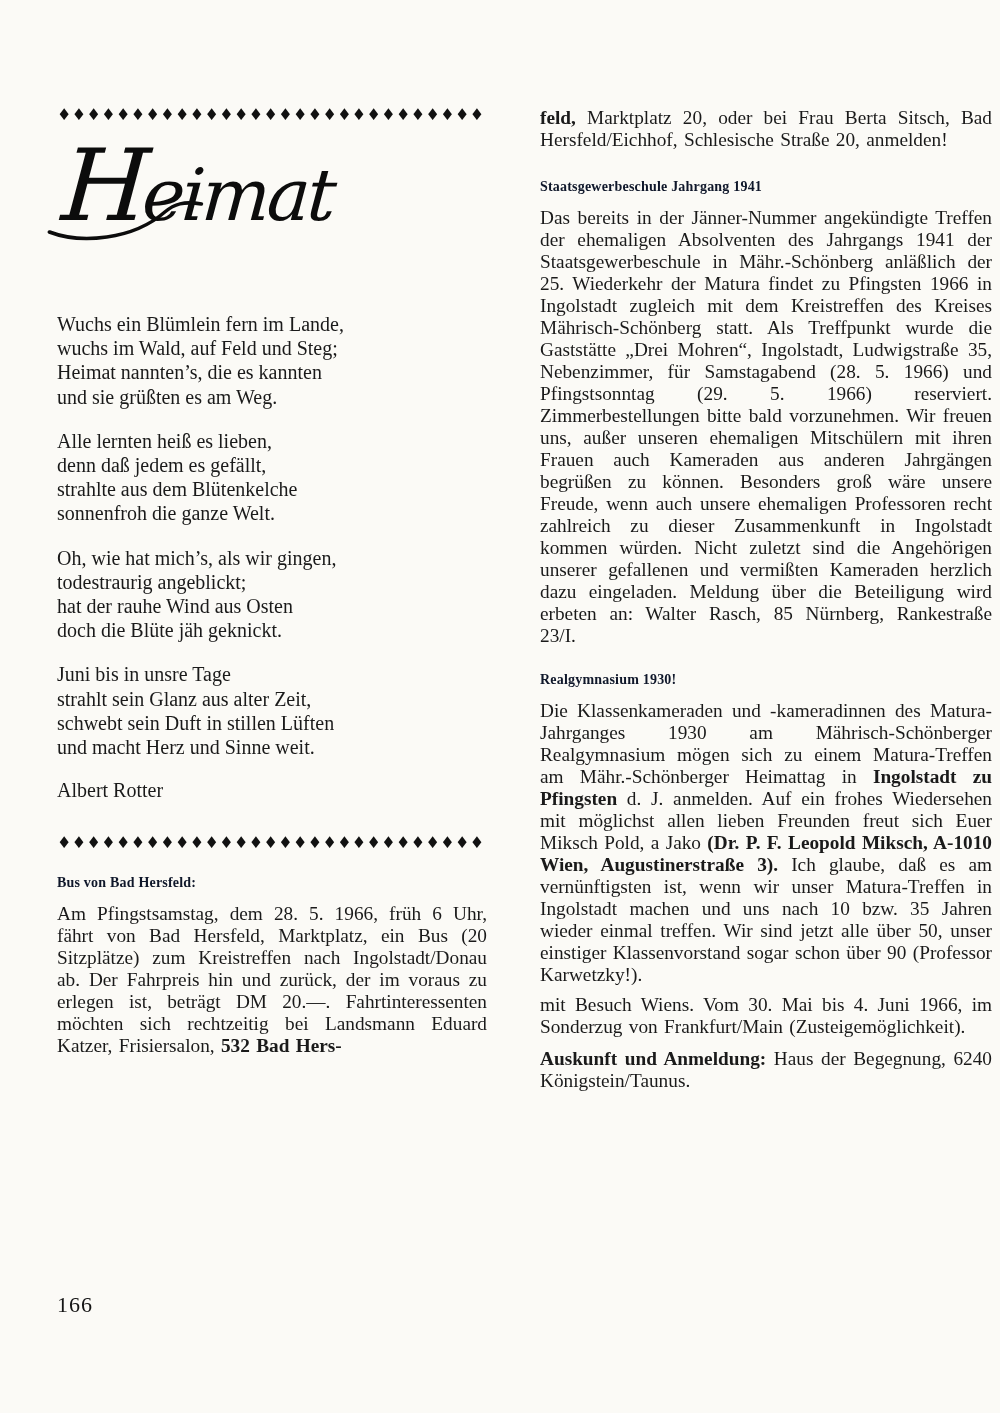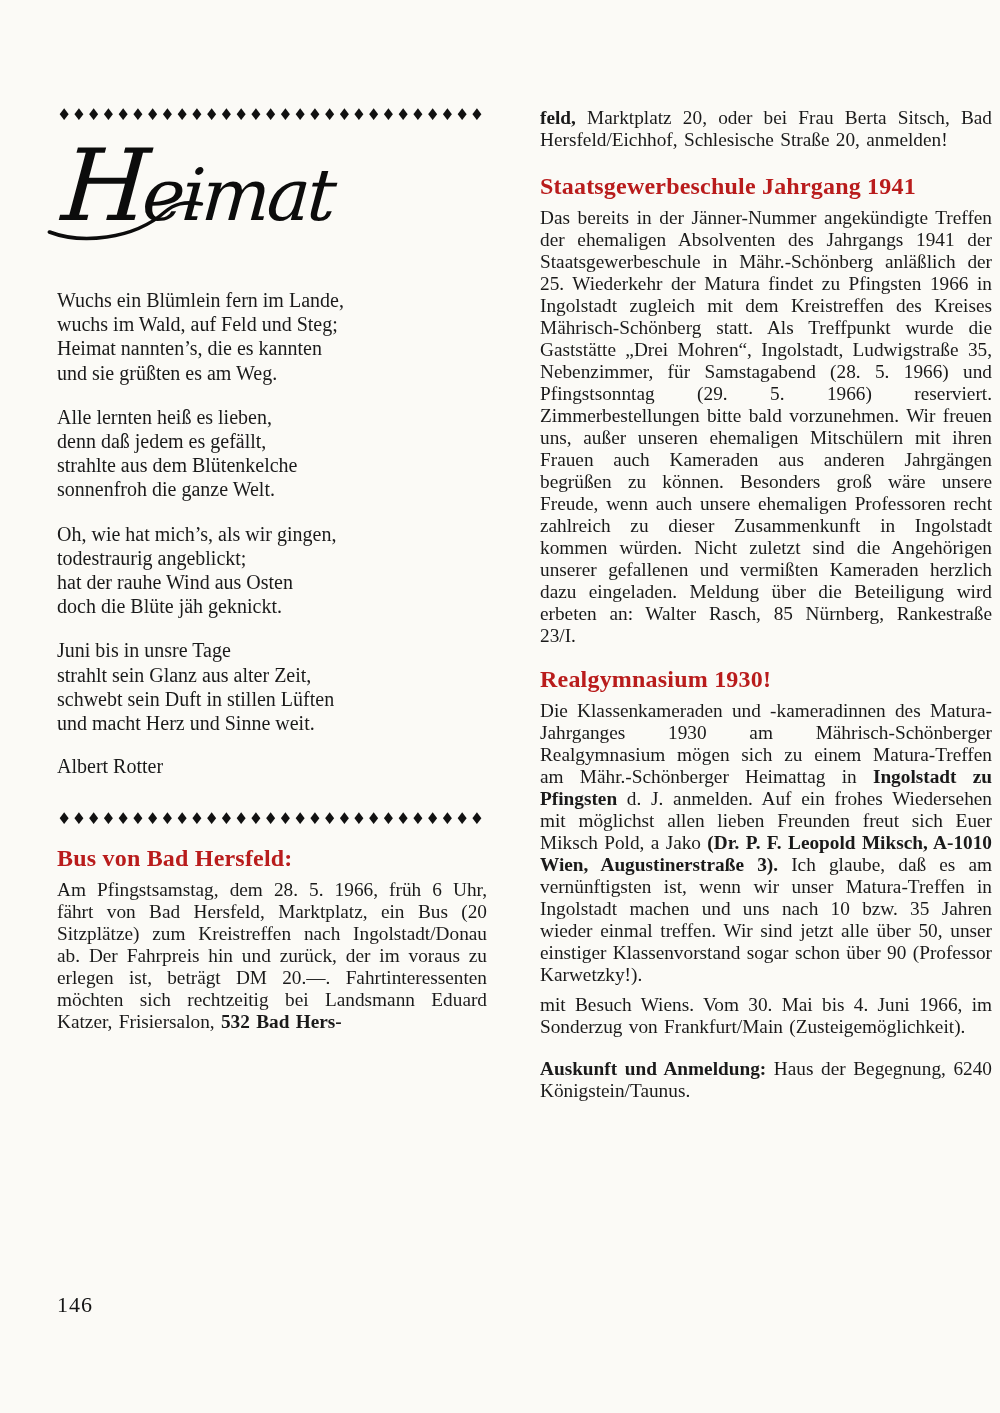--- a/index.html
+++ b/index.html
@@ -54,42 +54,42 @@
   }
   .masthead::first-letter { font-size: 1.38em; letter-spacing: -6px; }
   .masthead-flourish {
     position: absolute;
     left: -14px; top: 58px;
     width: 170px; height: 46px;
     pointer-events: none;
   }
 
   
-  .poem { margin-top: 50px; }
+  .poem { margin-top: 74px; }
   .stanza {
     margin: 0 0 20px 0;
     font-size: 20px;
     line-height: 24.2px;
     white-space: pre-line;
   }
   .poem-author {
     margin: 5px 0 0 0;
     font-size: 20px;
     text-align: left;
     padding-right: 4px;
   }
 
   
   .sec-heading {
     margin: 20px 0 0 0;
-    font-size: 24px;
+    font-size: 14px;
     line-height: 25px;
     font-weight: 700;
     letter-spacing: 0.2px;
-    color: #b91c1c;
+    color: #0f172a;
   }
   .sec-heading.first { margin-top: 23px; }
   .body-par {
     margin: 8px 0 0 0;
     font-size: 19.3px;
     line-height: 22px;
     text-align: justify;
     word-spacing: 1.5px;
     hyphens: auto;
     -webkit-hyphens: auto;
@@ -154,18 +154,18 @@
     <p class="body-par no-top"><b class="inline-bold">feld,</b><span> Marktplatz 20, oder bei Frau Berta Sitsch, Bad Hersfeld/Eichhof, Schlesische Straße 20, anmelden!</span></p>
 
     <h2 class="sec-heading first">Staatsgewerbeschule Jahrgang 1941</h2>
     <p class="body-par">Das bereits in der Jänner-Nummer angekündigte Treffen der ehemaligen Absolventen des Jahrgangs 1941 der Staatsgewerbeschule in Mähr.-Schönberg anläßlich der 25. Wiederkehr der Matura findet zu Pfingsten 1966 in Ingolstadt zugleich mit dem Kreistreffen des Kreises Mährisch-Schönberg statt. Als Treffpunkt wurde die Gaststätte „Drei Mohren“, Ingolstadt, Ludwigstraße 35, Nebenzimmer, für Samstagabend (28. 5. 1966) und Pfingstsonntag (29. 5. 1966) reserviert. Zimmerbestellungen bitte bald vorzunehmen. Wir freuen uns, außer unseren ehemaligen Mitschülern mit ihren Frauen auch Kameraden aus anderen Jahrgängen begrüßen zu können. Besonders groß wäre unsere Freude, wenn auch unsere ehemaligen Professoren recht zahlreich zu dieser Zusammenkunft in Ingolstadt kommen würden. Nicht zuletzt sind die Angehörigen unserer gefallenen und vermißten Kameraden herzlich dazu eingeladen. Meldung über die Beteiligung wird erbeten an: Walter Rasch, 85 Nürnberg, Rankestraße 23/I.</p>
 
     <h2 class="sec-heading">Realgymnasium 1930!</h2>
     <p class="body-par"><span>Die Klassenkameraden und -kameradinnen des Matura-Jahrganges 1930 am Mährisch-Schönberger Realgymnasium mögen sich zu einem Matura-Treffen am Mähr.-Schönberger Heimattag in </span><b class="inline-bold">Ingolstadt zu Pfingsten</b><span> d. J. anmelden. Auf ein frohes Wiedersehen mit möglichst allen lieben Freunden freut sich Euer Miksch Pold, a Jako </span><b class="inline-bold">(Dr. P. F. Leopold Miksch, A-1010 Wien, Augustinerstraße 3).</b><span> Ich glaube, daß es am vernünftigsten ist, wenn wir unser Matura-Treffen in Ingolstadt machen und uns nach 10 bzw. 35 Jahren wieder einmal treffen. Wir sind jetzt alle über 50, unser einstiger Klassenvorstand sogar schon über 90 (Professor Karwetzky!).</span></p>
 
     <p class="body-par">mit Besuch Wiens. Vom 30. Mai bis 4. Juni 1966, im Sonderzug von Frankfurt/Main (Zusteigemöglichkeit).</p>
 
-    <p class="body-par" style="margin-top:20px"><b class="inline-bold">Auskunft und Anmeldung:</b><span> Haus der Begegnung, 6240 Königstein/Taunus.</span></p>
+    <p class="body-par" style="margin-top:10px"><b class="inline-bold">Auskunft und Anmeldung:</b><span> Haus der Begegnung, 6240 Königstein/Taunus.</span></p>
   </div>
 
-  <div class="page-number">146</div>
+  <div class="page-number">166</div>
 
 </div>
 
 </body></html>

